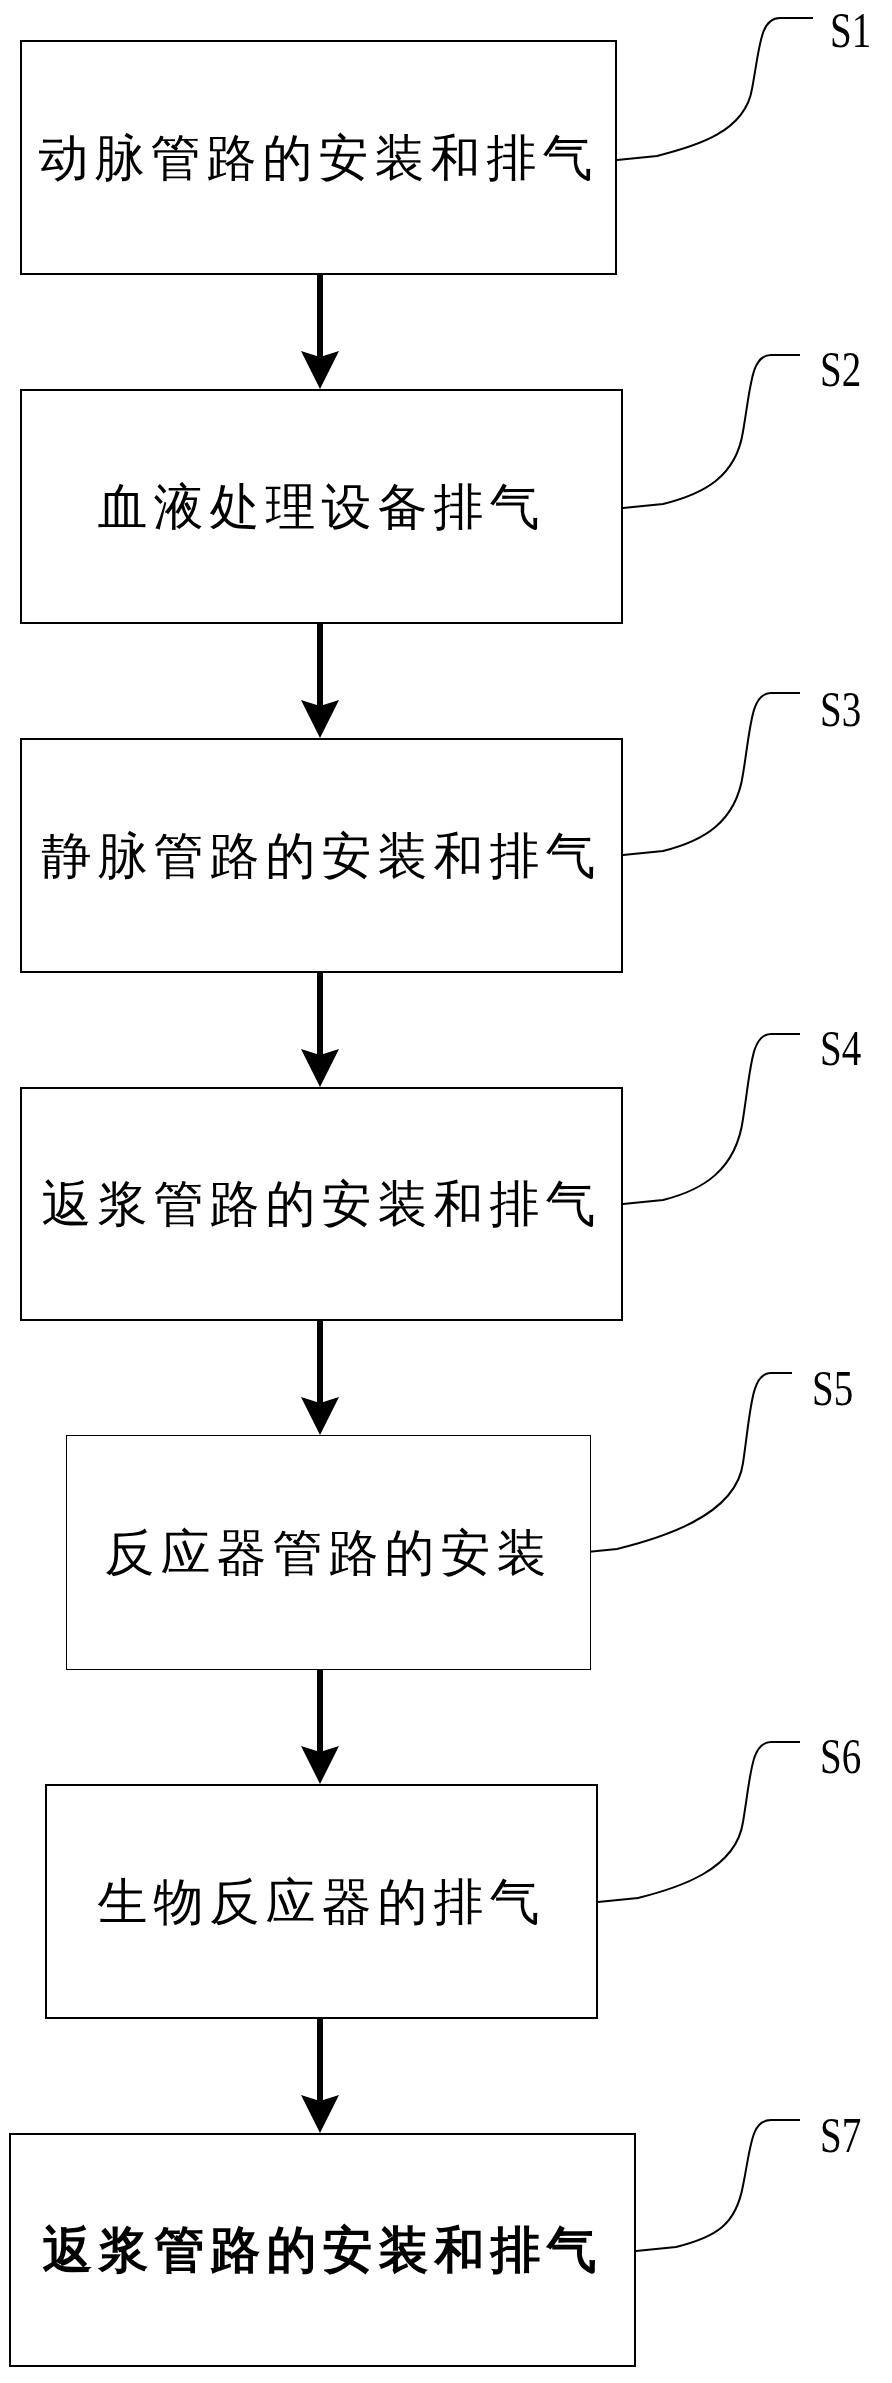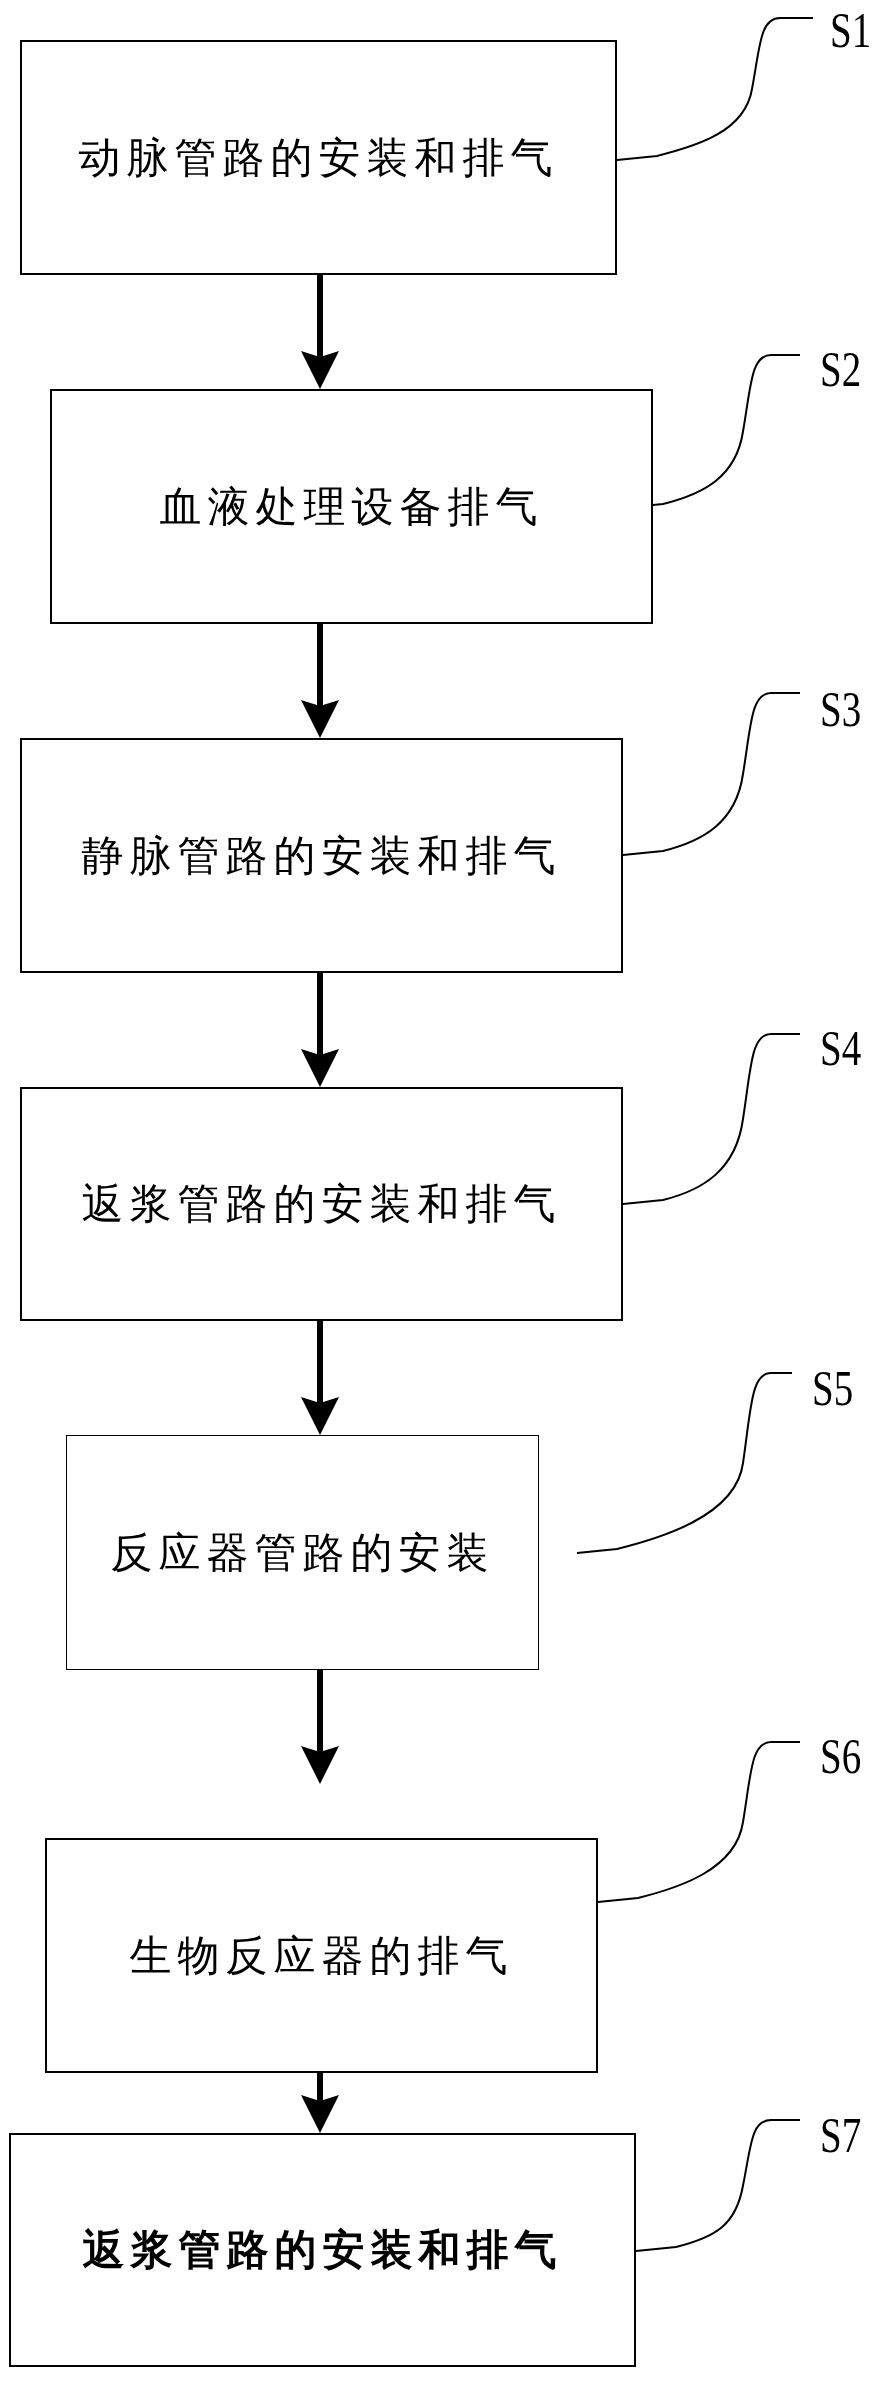--- a/index.html
+++ b/index.html
@@ -2,21 +2,21 @@
 <html><head>
 <meta charset="utf-8">
 <style>
   html, body { margin: 0; padding: 0; background: #ffffff; }
   body { width: 892px; height: 2383px; position: relative; overflow: hidden;
          font-family: "DejaVu Serif", "Liberation Serif", serif; }
   #diagram { position: absolute; left: 0; top: 0; width: 892px; height: 2383px; }
   .step-box { position: absolute; box-sizing: border-box; border: 2px solid #000; background: #fff;
               display: flex; align-items: center; justify-content: center; }
   .step-box.thin { border-width: 1.5px; }
-  .step-text { font-family: "DejaVu Serif", "Liberation Serif", serif; font-size: 42px; color: #000;
+  .step-text { font-family: "DejaVu Serif", "Liberation Serif", serif; font-size: 50px; color: #000;
                letter-spacing: 6px; white-space: nowrap; line-height: 1; }
   .step-label { position: absolute; font-family: "Liberation Serif", serif; font-size: 50px; color: #000;
                 line-height: 1; transform: scaleX(0.78); transform-origin: left top; white-space: nowrap; }
   svg { position: absolute; left: 0; top: 0; }
 </style>
 </head>
 <body>
 
 <div id="diagram">
   <svg id="connectors" width="892" height="2383">
@@ -49,33 +49,33 @@
       <path d="M623,855 L663,851 C703,841 736,822.6 743,774 C751,725.4 751,693 771,693 L800,693" fill="none" stroke="#000000" stroke-width="2"></path>
       <path d="M623,1204 L663,1200 C703,1190 736,1170 743,1119 C751,1068 751,1034 771,1034 L800,1034" fill="none" stroke="#000000" stroke-width="2"></path>
       <path d="M577,1553 L617,1549 C657,1539 736,1517 743,1463 C751,1409 751,1373 771,1373 L792,1373" fill="none" stroke="#000000" stroke-width="2"></path>
       <path d="M598,1902 L638,1898 C678,1888 736,1870 743,1822 C751,1774 751,1742 771,1742 L800,1742" fill="none" stroke="#000000" stroke-width="2"></path>
       <path d="M636,2251 L676,2247 C716,2237 736,2224.8 743,2185.5 C751,2146.2 751,2120 771,2120 L800,2120" fill="none" stroke="#000000" stroke-width="2"></path>
     </svg>
 
   <div class="step-box" style="left:20px;top:40px;width:597px;height:235px;">
     <span class="step-text">动脉管路的安装和排气</span>
   </div>
-  <div class="step-box" style="left:20px;top:389px;width:603px;height:235px;margin-left:30px;">
+  <div class="step-box" style="left:20px;top:389px;width:603px;height:235px;">
     <span class="step-text">血液处理设备排气</span>
   </div>
   <div class="step-box" style="left:20px;top:738px;width:603px;height:235px;align-items:center;">
     <span class="step-text">静脉管路的安装和排气</span>
   </div>
   <div class="step-box" style="left:20px;top:1087px;width:603px;height:234px;">
     <span class="step-text">返浆管路的安装和排气</span>
   </div>
-  <div class="step-box thin" style="left:66px;top:1435px;width:473px;height:235px;">
+  <div class="step-box thin" style="left:66px;top:1435px;width:525px;height:235px;">
     <span class="step-text">反应器管路的安装</span>
   </div>
-  <div class="step-box" style="left:45px;top:1838px;width:553px;height:235px;">
+  <div class="step-box" style="left:45px;top:1784px;width:553px;height:235px;">
     <span class="step-text">生物反应器的排气</span>
   </div>
   <div class="step-box" style="left:9px;top:2133px;width:627px;height:234px;font-weight:bold;">
     <span class="step-text">返浆管路的安装和排气</span>
   </div>
 
   <span class="step-label" style="left:830px;top:5px;">S1</span>
   <span class="step-label" style="left:820px;top:344px;">S2</span>
   <span class="step-label" style="left:820px;top:684px;">S3</span>
   <span class="step-label" style="left:820px;top:1023px;">S4</span>

